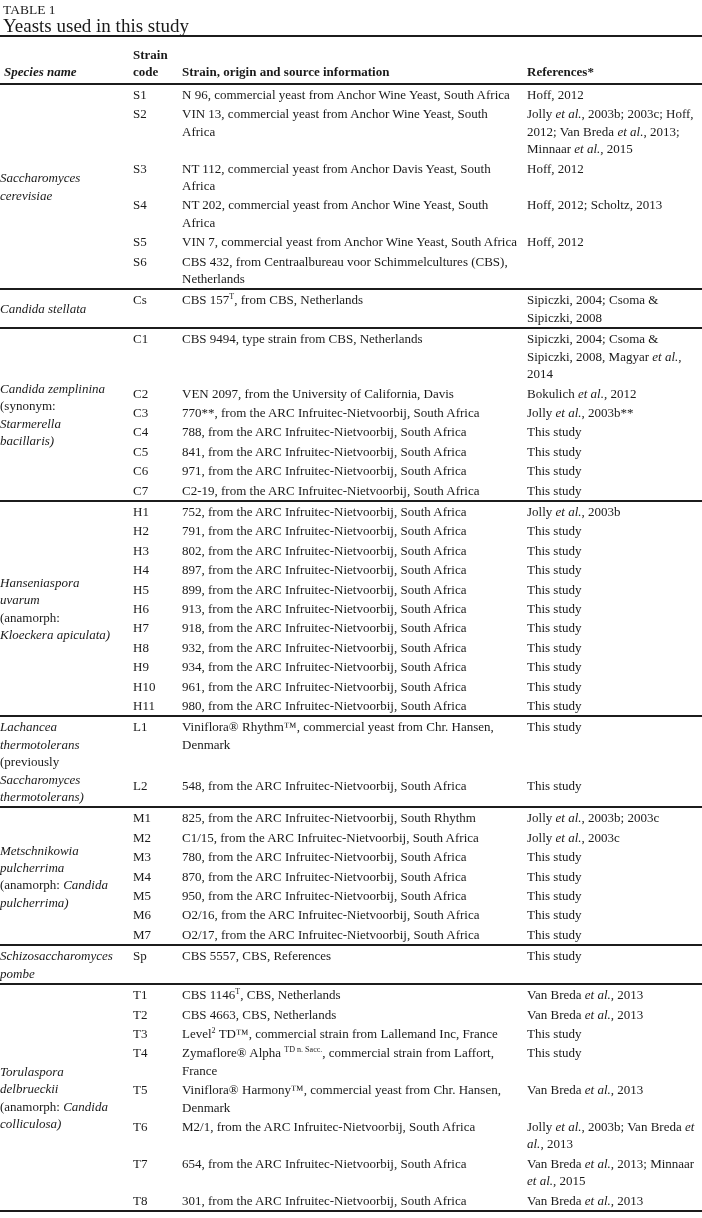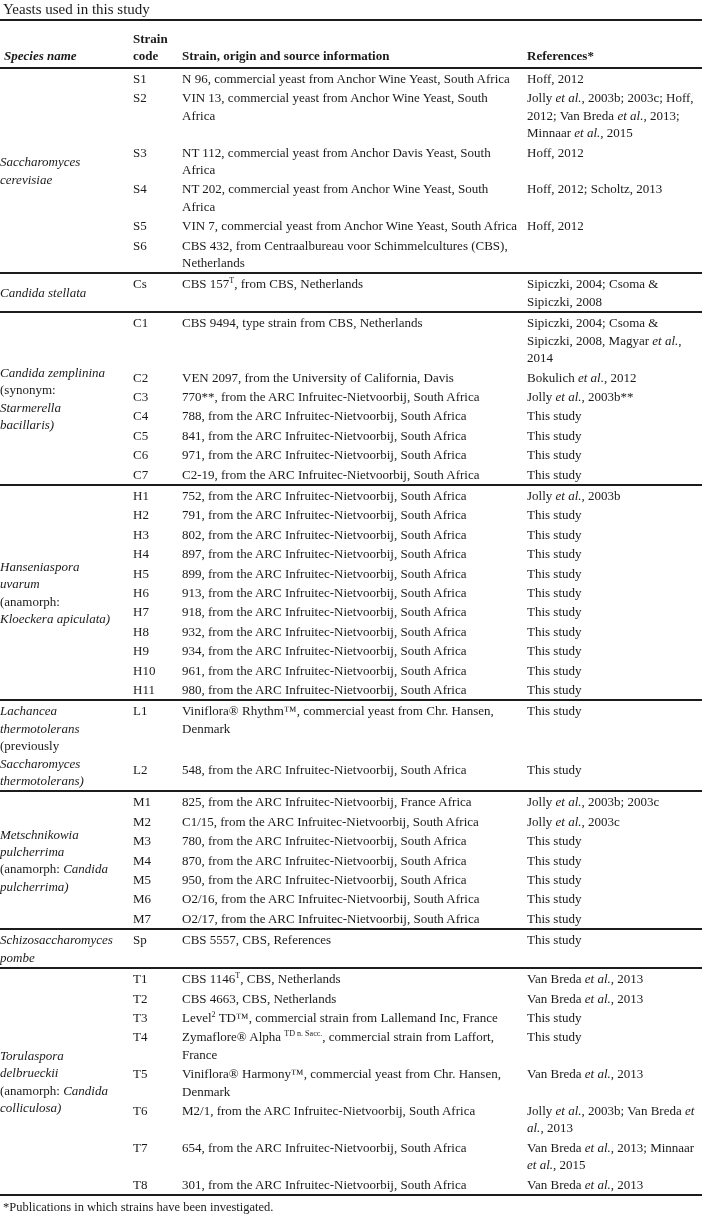--- a/index.html
+++ b/index.html
@@ -6,21 +6,21 @@
   body {
     width: 702px; height: 1218px;
     background: #ffffff;
     color: #1a1a1a;
     font-family: "Liberation Serif", "DejaVu Serif", serif;
     overflow: hidden;
   }
   .page { width: 702px; }
   .title-block { padding: 2px 3px 0 3px; }
   .table-label { font-size: 13.5px; line-height: 16px; }
-  .table-caption { font-size: 15px; line-height: 15px; }
+  .table-caption { font-size: 19px; line-height: 15px; }
   table.yeast-table {
     width: 702px;
     border-collapse: collapse;
     table-layout: fixed;
     margin-top: 2px;
     border-top: 2px solid #1c1c1c;
     border-bottom: 2px solid #1c1c1c;
     font-size: 13px;
   }
   col.c-species { width: 133px; }
@@ -53,20 +53,21 @@
   td.refs { padding-right: 0; }
   sup { font-size: 0.62em; line-height: 0; vertical-align: super; }
   .footnotes { padding: 3px 3px 0 3px; }
   .footnote { font-size: 12.5px; line-height: 16.5px; }
 </style>
 </head>
 <body>
 
 <div class="page">
   <div class="title-block">
+    <div class="table-label">TABLE 1</div>
     <div class="table-caption">Yeasts used in this study</div>
   </div>
 
   <table class="yeast-table" id="yeast-table">
     <colgroup>
       <col class="c-species">
         <col class="c-code">
         <col class="c-origin">
         <col class="c-refs">
     </colgroup>
@@ -240,21 +241,21 @@
           <td class="refs">This study</td>
         </tr>
       </tbody>
       <tbody>
         <tr>
           <td class="species" rowspan="7"><i>Metschnikowia</i>
 <i>pulcherrima</i>
 (anamorph: <i>Candida</i>
 <i>pulcherrima)</i></td>
           <td class="code">M1</td>
-          <td class="origin">825, from the ARC Infruitec-Nietvoorbij, France Africa</td>
+          <td class="origin">825, from the ARC Infruitec-Nietvoorbij, South Rhythm</td>
           <td class="refs">Jolly <i>et al.</i>, 2003b; 2003c</td>
         </tr>
         <tr>
           <td class="code">M2</td>
           <td class="origin">C1/15, from the ARC Infruitec-Nietvoorbij, South Africa</td>
           <td class="refs">Jolly <i>et al.</i>, 2003c</td>
         </tr>
         <tr>
           <td class="code">M3</td>
           <td class="origin">780, from the ARC Infruitec-Nietvoorbij, South Africa</td>

